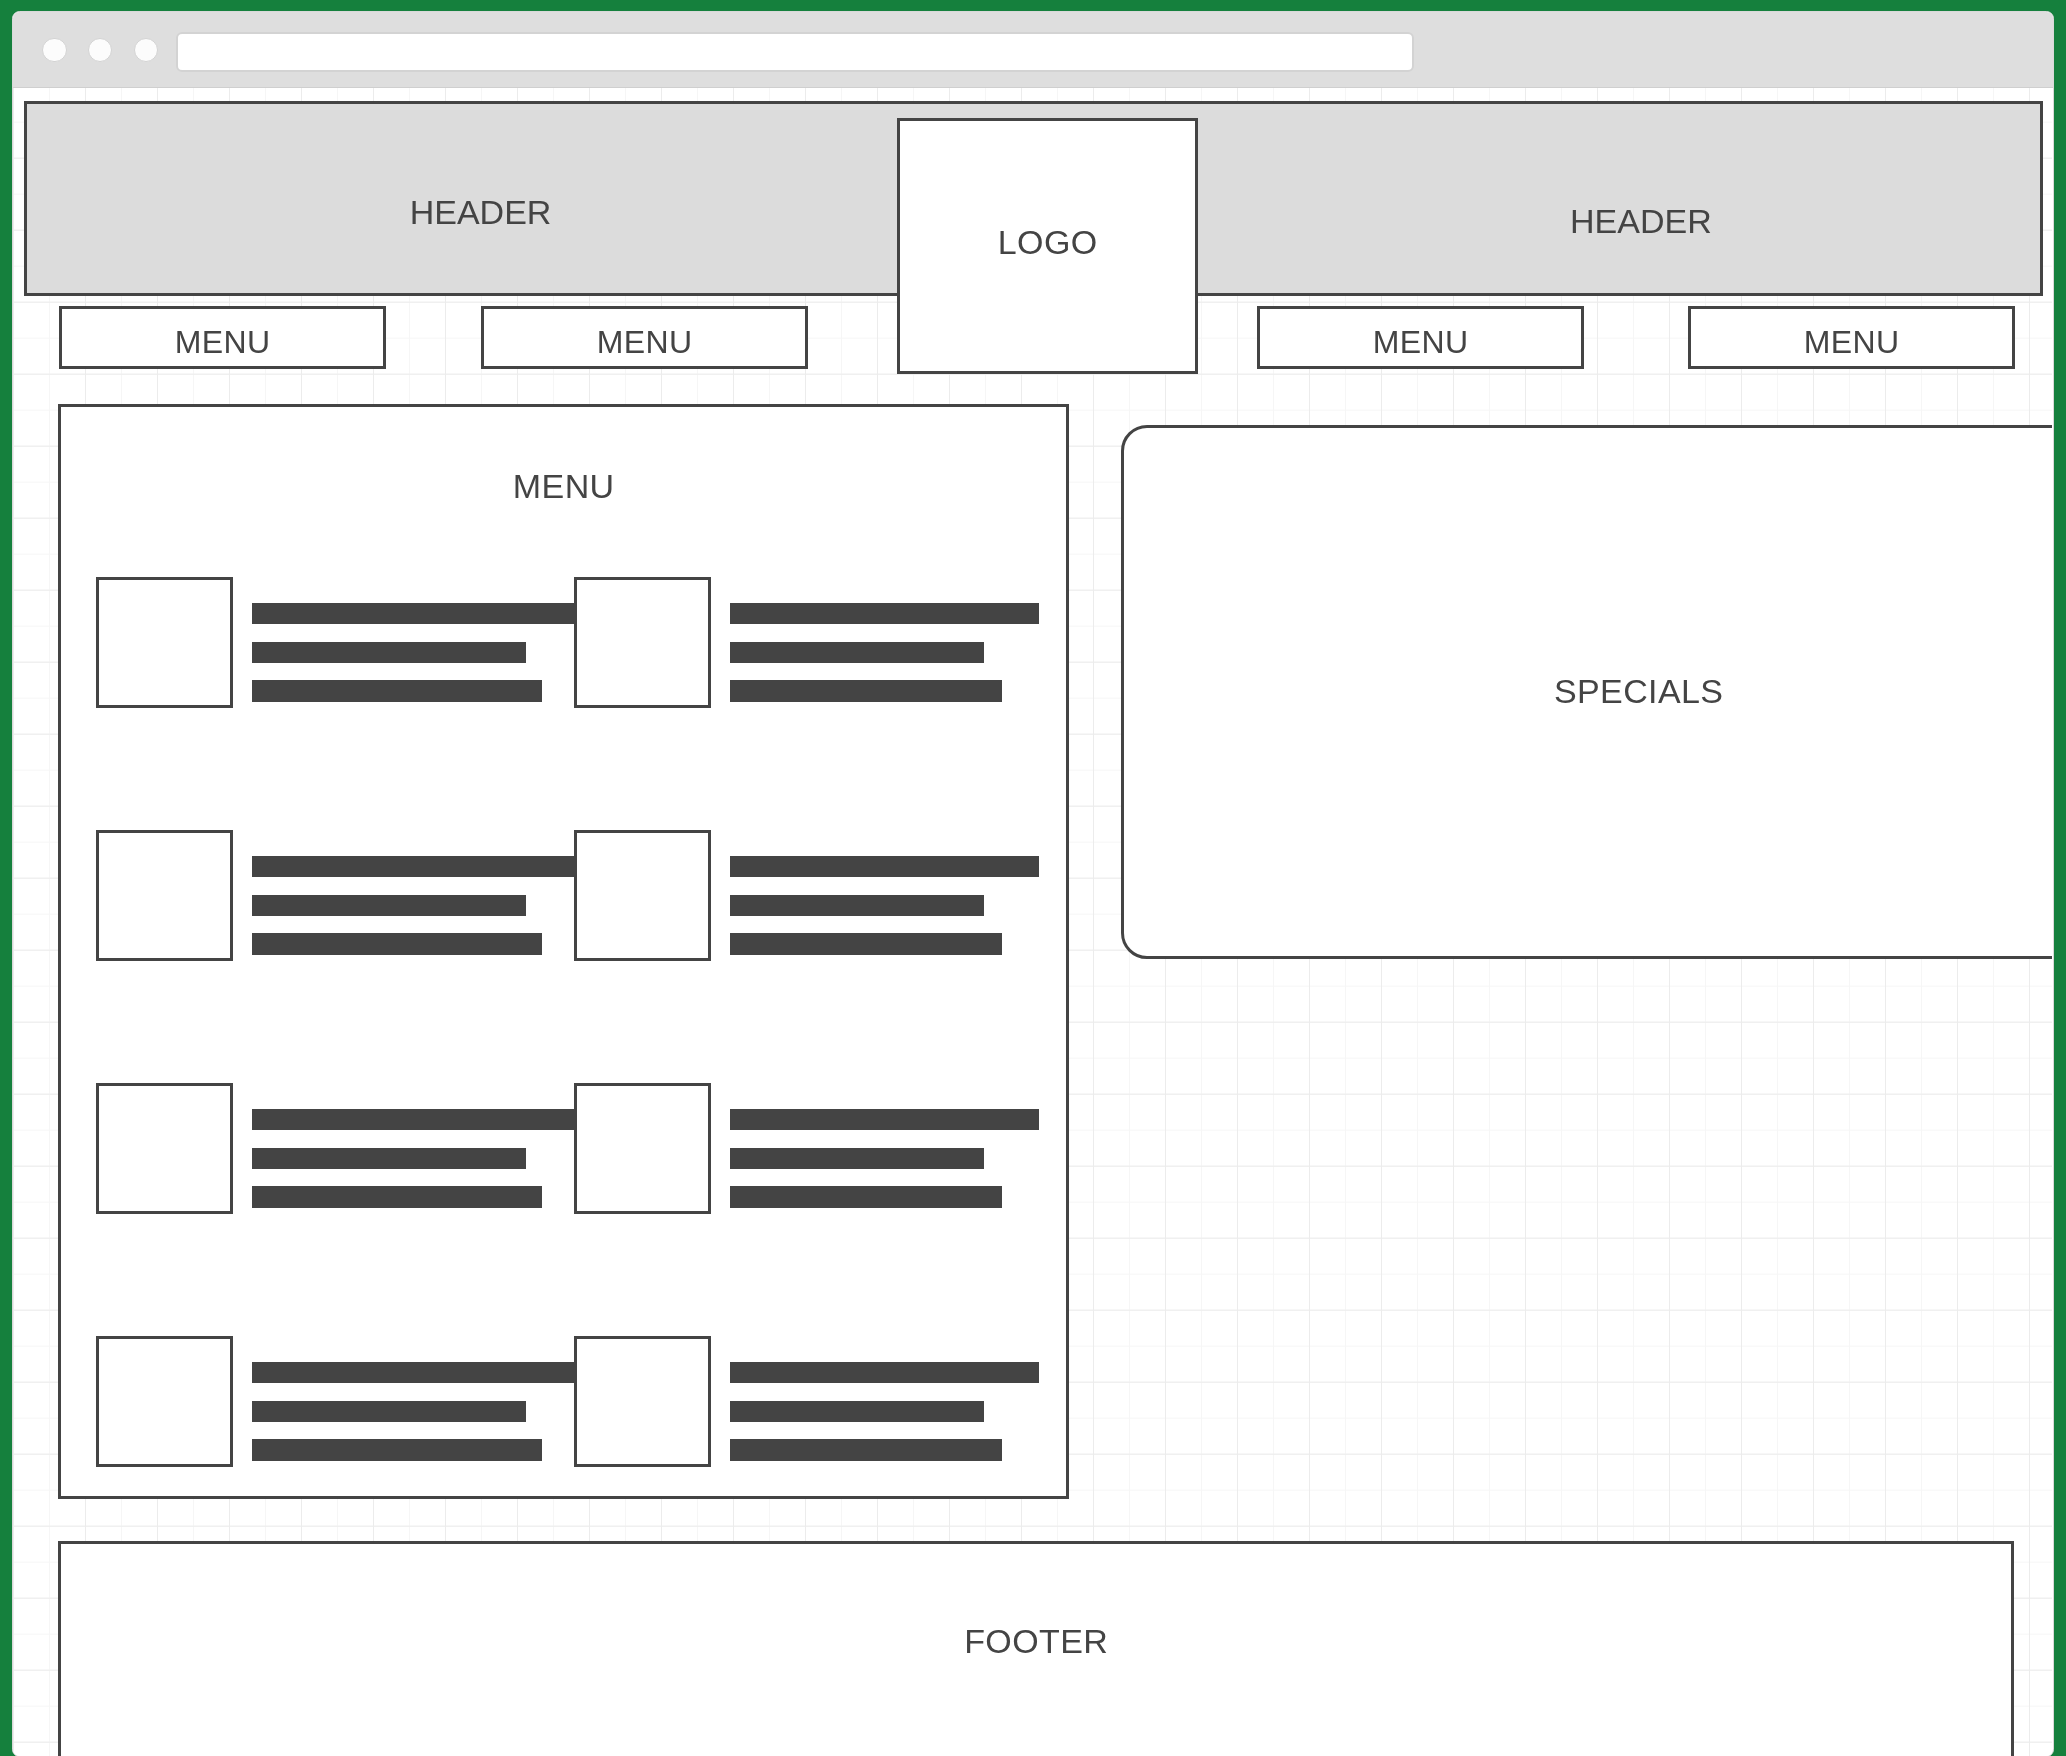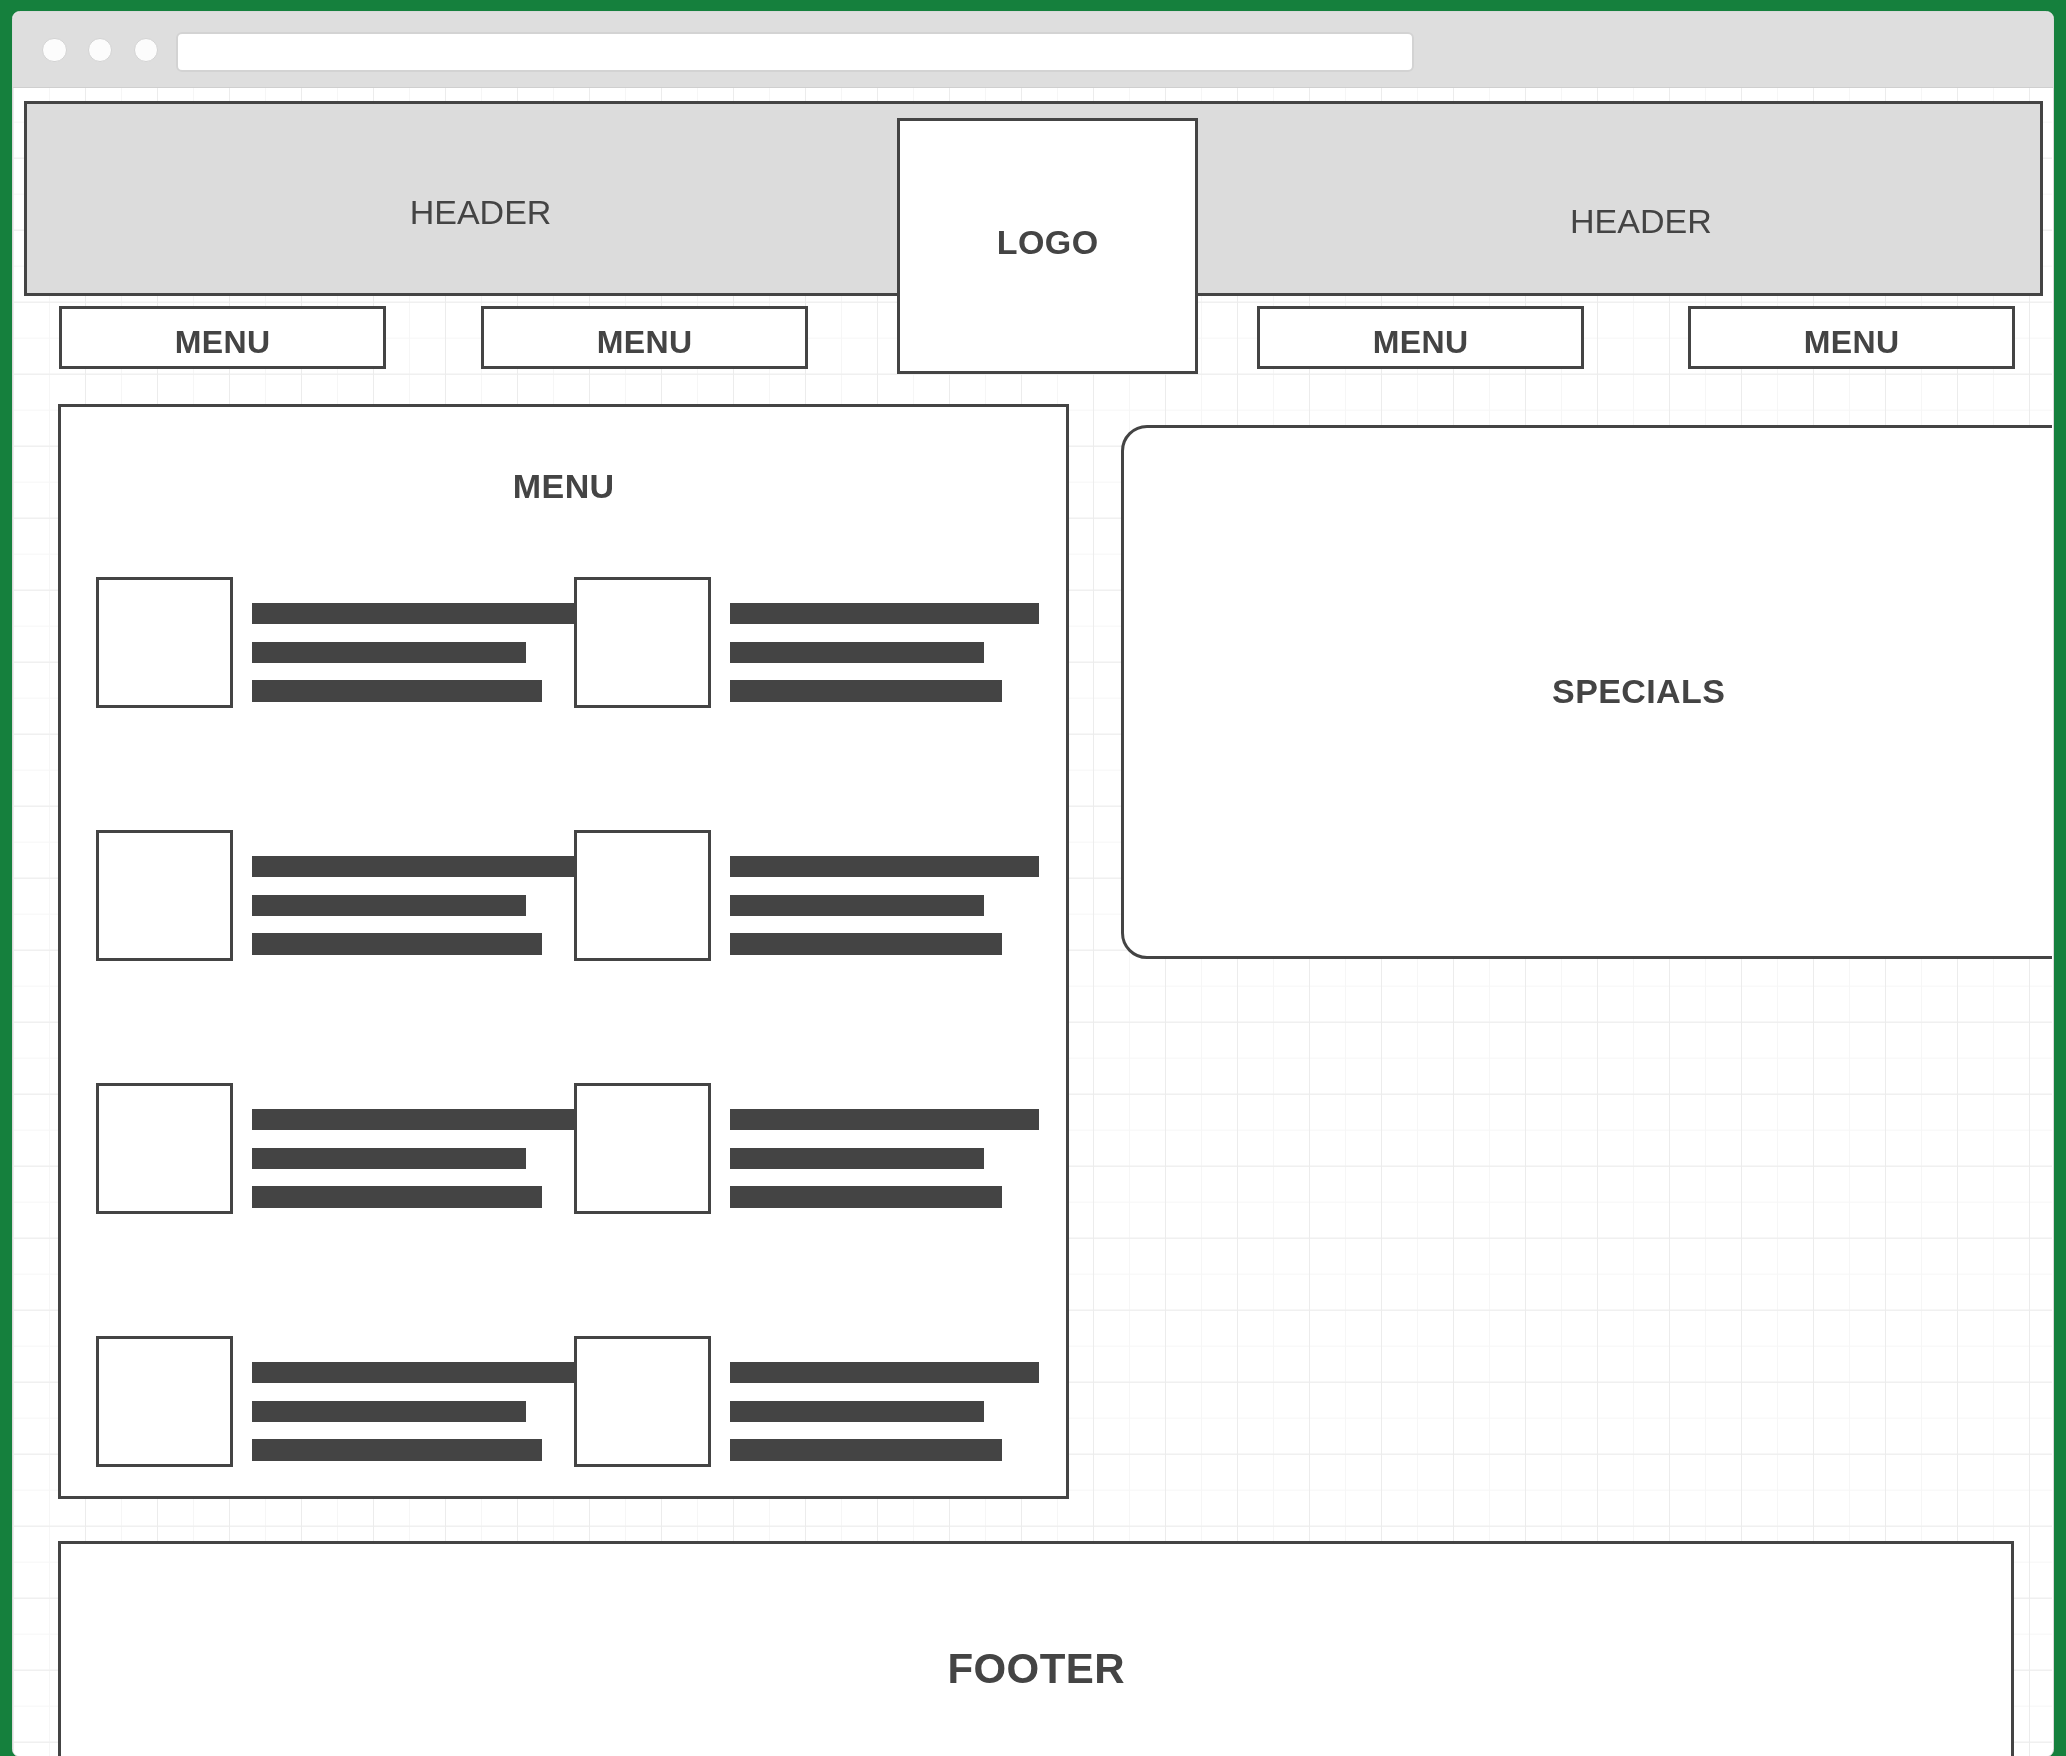--- a/index.html
+++ b/index.html
@@ -93,21 +93,21 @@
   .wf {
     position: absolute;
     background: #ffffff;
     border: 3.1px solid #444444;
   }
   .wf-label {
     position: absolute;
     left: 0; right: 0;
     text-align: center;
     color: #444444;
-    font-weight: 700;
+    font-weight: 400;
     letter-spacing: 0.4px;
     white-space: pre-line;
   }
 
   
   .header-bar {
     left: 10.7px;
     top: 13px;
     width: 2019px;
     height: 195px;
@@ -233,22 +233,22 @@
   }
 
   
   .footer-panel {
     left: 45px;
     top: 1453px;
     width: 1956px;
     height: 229px;
   }
   .footer-panel .wf-label {
-    top: 101px;
-    font-size: 42px;
+    top: 78px;
+    font-size: 34px;
   }
 </style>
 </head>
 <body>
 
 <div id="canvas">
 
   <div class="browser-window">
 
     <div class="titlebar">

